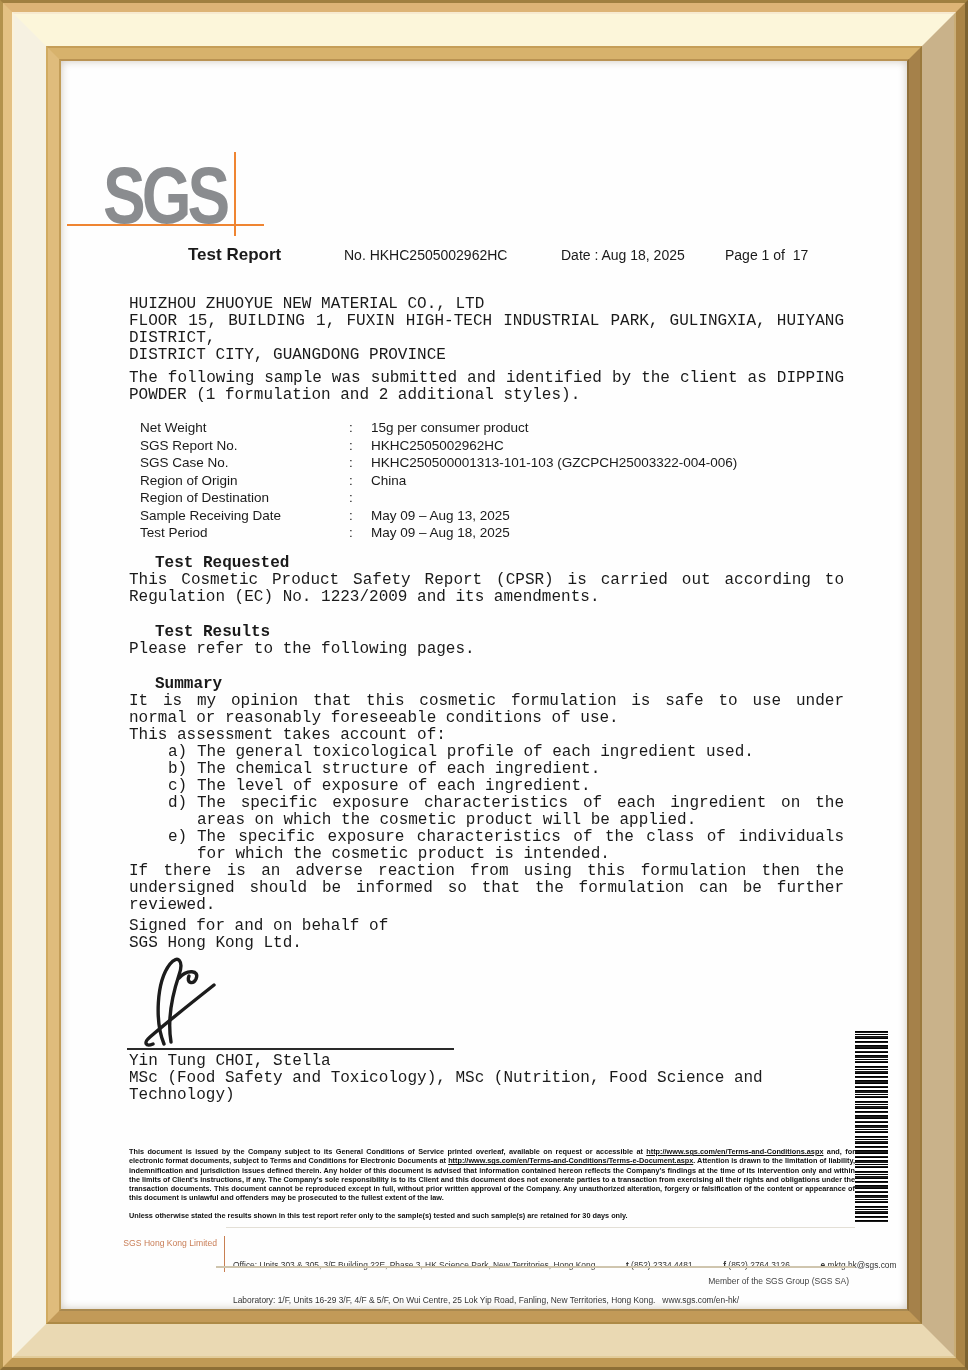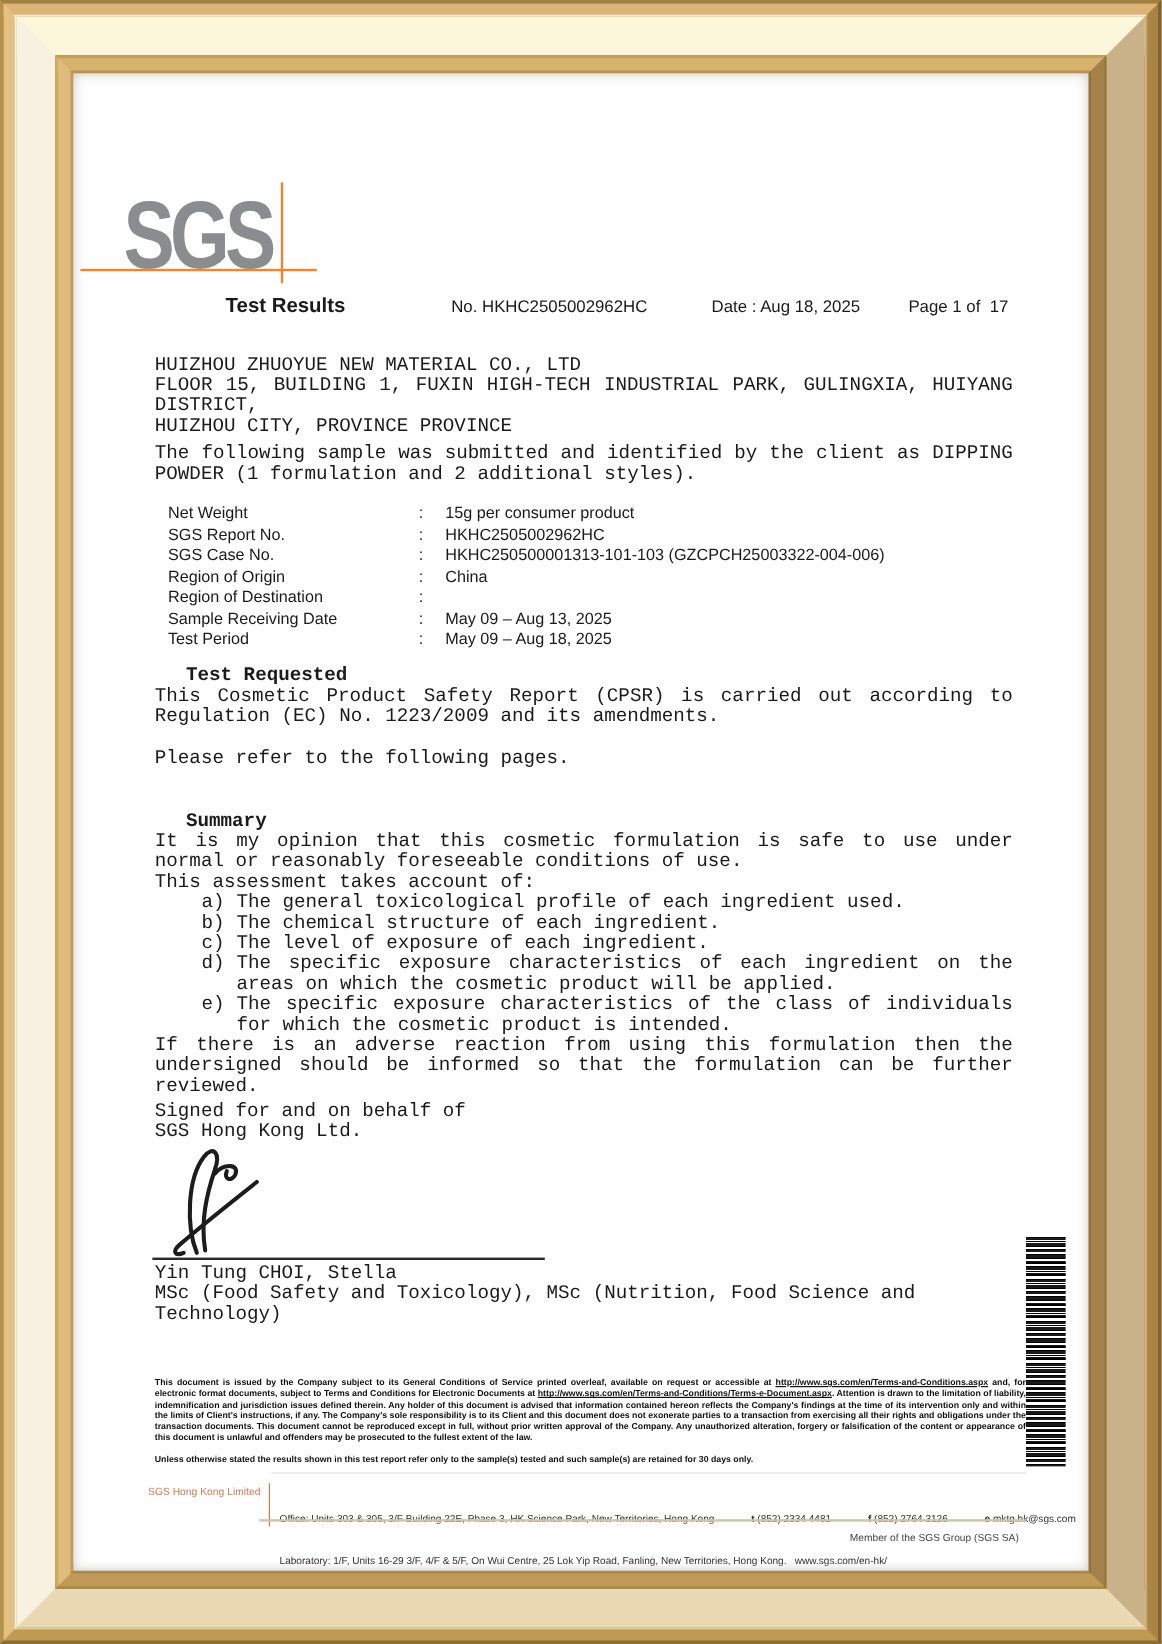--- a/index.html
+++ b/index.html
@@ -30,21 +30,21 @@
 
   
   .sgs-logo-text{
     font-weight:bold;color:#8a8c8f;font-size:80px;line-height:1;
     letter-spacing:-5px;transform:scaleX(.80);transform-origin:left top;
   }
   .orange-line{background:#ef8532;}
 
   
   .report-title{font-size:17px;font-weight:bold;}
-  .hdr-meta{font-size:14px;white-space:pre;margin-left:32px;}
+  .hdr-meta{font-size:14px;white-space:pre;}
 
   
   .body-txt{font-size:16px;line-height:17px;font-family:Liberation Mono, monospace;}
   .just{text-align:justify;}
   .force-just{text-align:justify;text-align-last:justify;}
   .bold{font-weight:bold;margin-left:26px;}
 
   
   .detail-row{display:flex;line-height:17.5px;font-size:13.5px;}
   .detail-label{width:209px;flex:none;}
@@ -98,29 +98,29 @@
 </div>
 
 <div class="document">
 
   <div class="abs" style="left:42px;top:95px;width:230px;height:90px;">
     <div class="sgs-logo-text">SGS</div>
   </div>
   <div class="abs orange-line" style="left:6px;top:163px;width:197px;height:2px;"></div>
   <div class="abs orange-line" style="left:173px;top:91px;width:2px;height:84px;"></div>
 
-  <div class="abs report-title" style="left:127px;top:184px;">Test Results</div>
+  <div class="abs report-title" style="left:127px;top:184px;">Test Report</div>
   <div class="abs hdr-meta" style="left:283px;top:186px;">No. HKHC2505002962HC</div>
   <div class="abs hdr-meta" style="left:500px;top:186px;">Date : Aug 18, 2025</div>
   <div class="abs hdr-meta" style="left:664px;top:186px;">Page 1 of  17</div>
 
   <div class="abs body-txt" style="left:68px;top:235px;width:715px;">
     <div>HUIZHOU ZHUOYUE NEW MATERIAL CO., LTD</div>
     <div class="force-just">FLOOR 15, BUILDING 1, FUXIN HIGH-TECH INDUSTRIAL PARK, GULINGXIA, HUIYANG DISTRICT,</div>
-    <div>HUIZHOU CITY, PROVINCE PROVINCE</div>
+    <div>DISTRICT CITY, GUANGDONG PROVINCE</div>
   </div>
 
   <div class="abs body-txt just" style="left:68px;top:309px;width:715px;">The following sample was submitted and identified by the client as DIPPING POWDER (1 formulation and 2 additional styles).</div>
 
   <div class="abs" style="left:79px;top:358px;width:704px;">
     <div class="detail-row">
       <span class="detail-label">Net Weight</span>
         <span class="detail-colon">:</span>
         <span class="detail-value">15g per consumer product</span>
     </div>
@@ -154,20 +154,21 @@
         <span class="detail-value">May 09 – Aug 18, 2025</span>
     </div>
   </div>
 
   <div class="abs body-txt" style="left:68px;top:494px;width:715px;">
     <div class="bold">Test Requested</div>
     <div class="just">This Cosmetic Product Safety Report (CPSR) is carried out according to Regulation (EC) No. 1223/2009 and its amendments.</div>
   </div>
 
   <div class="abs body-txt" style="left:68px;top:563px;width:715px;">
+    <div class="bold">Test Results</div>
     <div>Please refer to the following pages.</div>
   </div>
 
   <div class="abs body-txt" style="left:68px;top:615px;width:715px;">
     <div class="bold">Summary</div>
     <div class="just">It is my opinion that this cosmetic formulation is safe to use under normal or reasonably foreseeable conditions of use.</div>
     <div>This assessment takes account of:</div>
     <div class="list-row">
       <span class="list-marker"><span>a)</span></span>
       <span class="list-text">The general toxicological profile of each ingredient used.</span>

